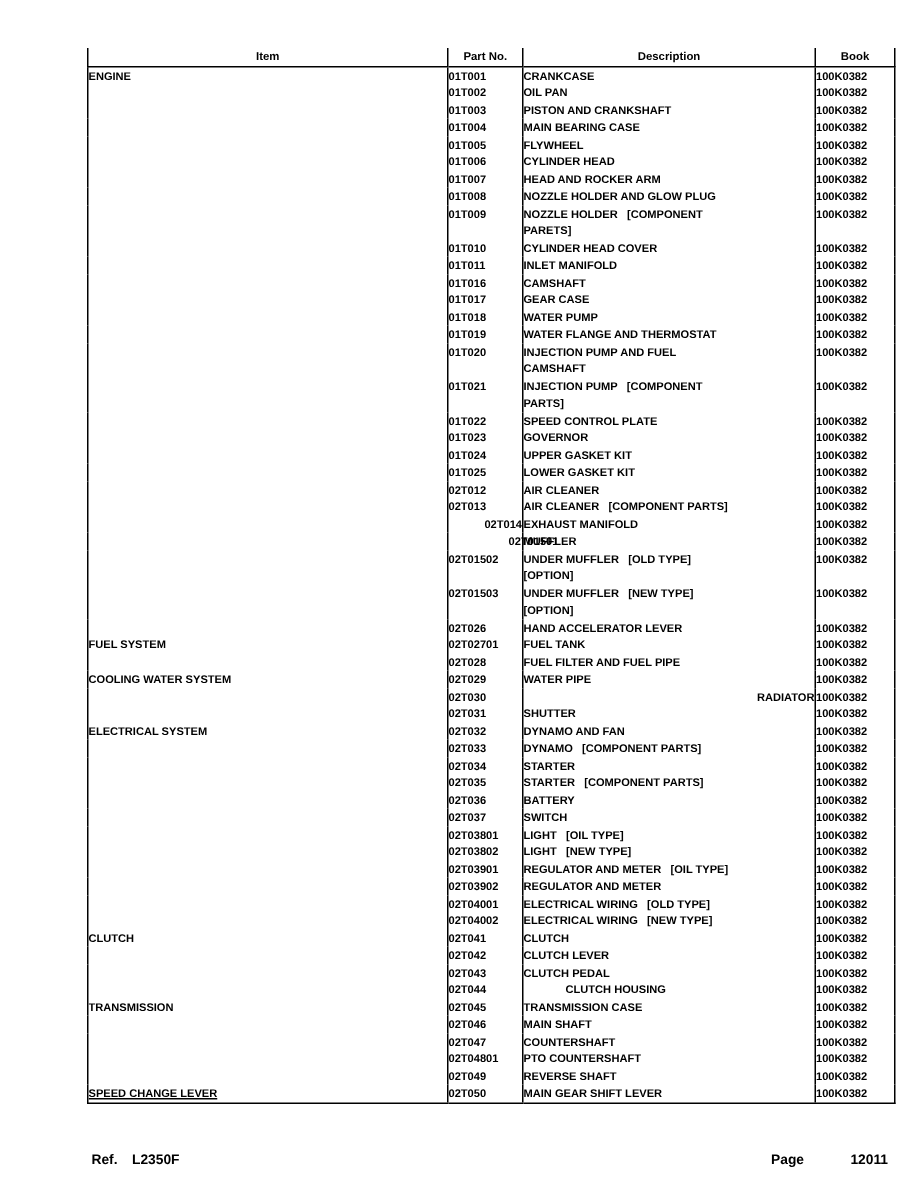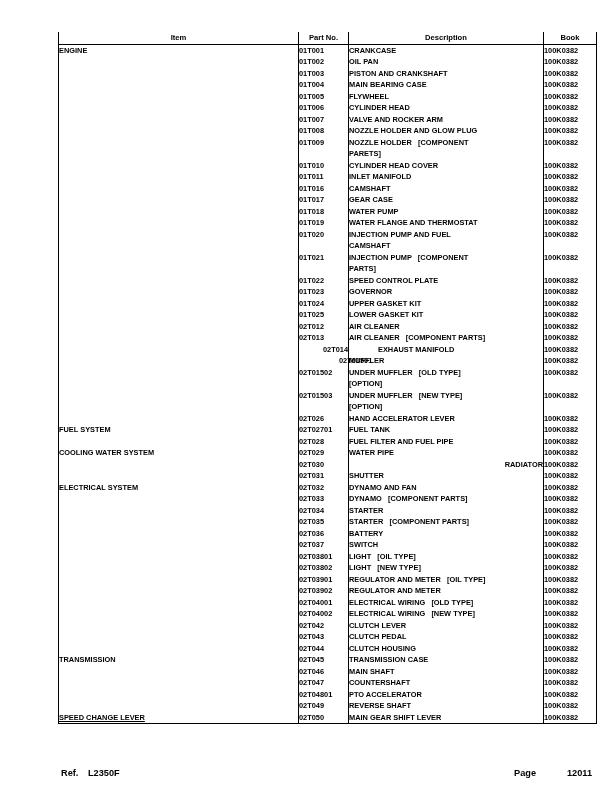--- a/index.html
+++ b/index.html
@@ -171,21 +171,21 @@
           <td class="cell-part sep-l" style="height: 11.5px;">01T006</td>
           <td class="cell-desc sep-l" style="height: 11.5px;">
             <span class="desc-line">CYLINDER HEAD</span>
           </td>
           <td class="cell-book sep-l frame-r" style="height: 11.5px;">100K0382</td>
         </tr>
         <tr>
           <td class="cell-item frame-l" style="height: 11.5px;"></td>
           <td class="cell-part sep-l" style="height: 11.5px;">01T007</td>
           <td class="cell-desc sep-l" style="height: 11.5px;">
-            <span class="desc-line">VALVE AND ROCKER ARM</span>
+            <span class="desc-line">HEAD AND ROCKER ARM</span>
           </td>
           <td class="cell-book sep-l frame-r" style="height: 11.5px;">100K0382</td>
         </tr>
         <tr>
           <td class="cell-item frame-l" style="height: 11.5px;"></td>
           <td class="cell-part sep-l" style="height: 11.5px;">01T008</td>
           <td class="cell-desc sep-l" style="height: 11.5px;">
             <span class="desc-line">NOZZLE HOLDER AND GLOW PLUG</span>
           </td>
           <td class="cell-book sep-l frame-r" style="height: 11.5px;">100K0382</td>
@@ -309,21 +309,21 @@
           <td class="cell-item frame-l" style="height: 11.5px;"></td>
           <td class="cell-part sep-l" style="height: 11.5px;">02T013</td>
           <td class="cell-desc sep-l" style="height: 11.5px;">
             <span class="desc-line">AIR CLEANER   [COMPONENT PARTS]</span>
           </td>
           <td class="cell-book sep-l frame-r" style="height: 11.5px;">100K0382</td>
         </tr>
         <tr>
           <td class="cell-item frame-l" style="height: 11.5px;"></td>
           <td class="cell-part sep-l" style="height: 11.5px; text-align: right;">02T014</td>
-          <td class="cell-desc sep-l" style="height: 11.5px; padding-left: 29px;">
+          <td class="cell-desc sep-l" style="height: 11.5px;">
             <span class="desc-line">EXHAUST MANIFOLD</span>
           </td>
           <td class="cell-book sep-l frame-r" style="height: 11.5px;">100K0382</td>
         </tr>
         <tr>
           <td class="cell-item frame-l" style="height: 11.5px;"></td>
           <td class="cell-part sep-l" style="height: 11.5px; padding-left: 40px;">02T01501</td>
           <td class="cell-desc sep-l" style="height: 11.5px;">
             <span class="desc-line">MUFFLER</span>
           </td>
@@ -485,39 +485,47 @@
         </tr>
         <tr>
           <td class="cell-item frame-l" style="height: 11.5px;"></td>
           <td class="cell-part sep-l" style="height: 11.5px;">02T04002</td>
           <td class="cell-desc sep-l" style="height: 11.5px;">
             <span class="desc-line">ELECTRICAL WIRING   [NEW TYPE]</span>
           </td>
           <td class="cell-book sep-l frame-r" style="height: 11.5px;">100K0382</td>
         </tr>
         <tr>
+          <td class="cell-item frame-l" style="height: 11.5px;">CLUTCH</td>
+          <td class="cell-part sep-l" style="height: 11.5px;">02T041</td>
+          <td class="cell-desc sep-l" style="height: 11.5px;">
+            <span class="desc-line">CLUTCH</span>
+          </td>
+          <td class="cell-book sep-l frame-r" style="height: 11.5px;">100K0382</td>
+        </tr>
+        <tr>
           <td class="cell-item frame-l" style="height: 11.5px;"></td>
           <td class="cell-part sep-l" style="height: 11.5px;">02T042</td>
           <td class="cell-desc sep-l" style="height: 11.5px;">
             <span class="desc-line">CLUTCH LEVER</span>
           </td>
           <td class="cell-book sep-l frame-r" style="height: 11.5px;">100K0382</td>
         </tr>
         <tr>
           <td class="cell-item frame-l" style="height: 11.5px;"></td>
           <td class="cell-part sep-l" style="height: 11.5px;">02T043</td>
           <td class="cell-desc sep-l" style="height: 11.5px;">
             <span class="desc-line">CLUTCH PEDAL</span>
           </td>
           <td class="cell-book sep-l frame-r" style="height: 11.5px;">100K0382</td>
         </tr>
         <tr>
           <td class="cell-item frame-l" style="height: 11.5px;"></td>
           <td class="cell-part sep-l" style="height: 11.5px;">02T044</td>
-          <td class="cell-desc sep-l" style="height: 11.5px;">
+          <td class="cell-desc sep-l" style="height: 11.5px; padding-left: 28px;">
             <span class="desc-line">CLUTCH HOUSING</span>
           </td>
           <td class="cell-book sep-l frame-r" style="height: 11.5px;">100K0382</td>
         </tr>
         <tr>
           <td class="cell-item frame-l" style="height: 11.5px;">TRANSMISSION</td>
           <td class="cell-part sep-l" style="height: 11.5px;">02T045</td>
           <td class="cell-desc sep-l" style="height: 11.5px;">
             <span class="desc-line">TRANSMISSION CASE</span>
           </td>
@@ -536,21 +544,21 @@
           <td class="cell-part sep-l" style="height: 11.5px;">02T047</td>
           <td class="cell-desc sep-l" style="height: 11.5px;">
             <span class="desc-line">COUNTERSHAFT</span>
           </td>
           <td class="cell-book sep-l frame-r" style="height: 11.5px;">100K0382</td>
         </tr>
         <tr>
           <td class="cell-item frame-l" style="height: 11.5px;"></td>
           <td class="cell-part sep-l" style="height: 11.5px;">02T04801</td>
           <td class="cell-desc sep-l" style="height: 11.5px;">
-            <span class="desc-line">PTO ACCELERATOR</span>
+            <span class="desc-line">PTO COUNTERSHAFT</span>
           </td>
           <td class="cell-book sep-l frame-r" style="height: 11.5px;">100K0382</td>
         </tr>
         <tr>
           <td class="cell-item frame-l" style="height: 11.5px;"></td>
           <td class="cell-part sep-l" style="height: 11.5px;">02T049</td>
           <td class="cell-desc sep-l" style="height: 11.5px;">
             <span class="desc-line">REVERSE SHAFT</span>
           </td>
           <td class="cell-book sep-l frame-r" style="height: 11.5px;">100K0382</td>

